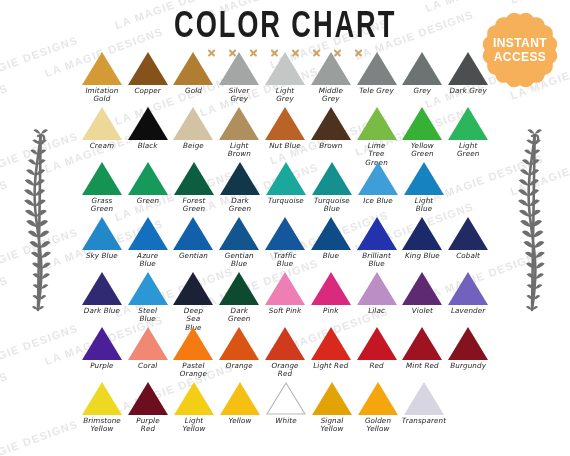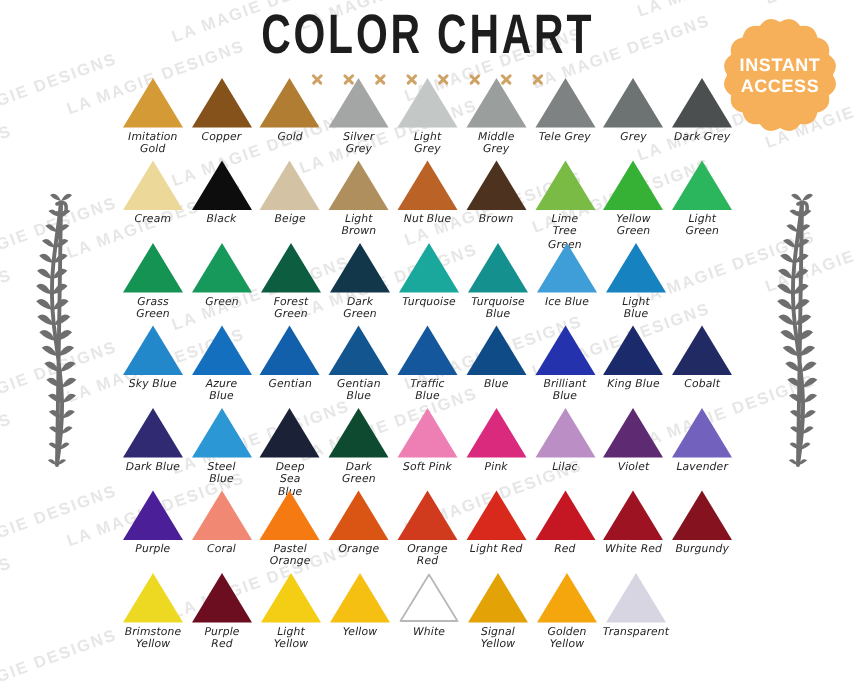--- a/index.html
+++ b/index.html
@@ -520,21 +520,21 @@
         <div class="swatch">
           <div class="tri" style="border-bottom-color: rgb(216, 41, 28);"></div>
           <div class="swatch-label">Light Red</div>
         </div>
         <div class="swatch">
           <div class="tri" style="border-bottom-color: rgb(197, 23, 35);"></div>
           <div class="swatch-label">Red</div>
         </div>
         <div class="swatch">
           <div class="tri" style="border-bottom-color: rgb(158, 19, 33);"></div>
-          <div class="swatch-label">White Red</div>
+          <div class="swatch-label">Mint Red</div>
         </div>
         <div class="swatch">
           <div class="tri" style="border-bottom-color: rgb(132, 19, 31);"></div>
           <div class="swatch-label">Burgundy</div>
         </div>
       </div>
       <div class="grid-row row-last">
         <div class="swatch">
           <div class="tri" style="border-bottom-color: rgb(238, 217, 34);"></div>
           <div class="swatch-label">Brimstone

